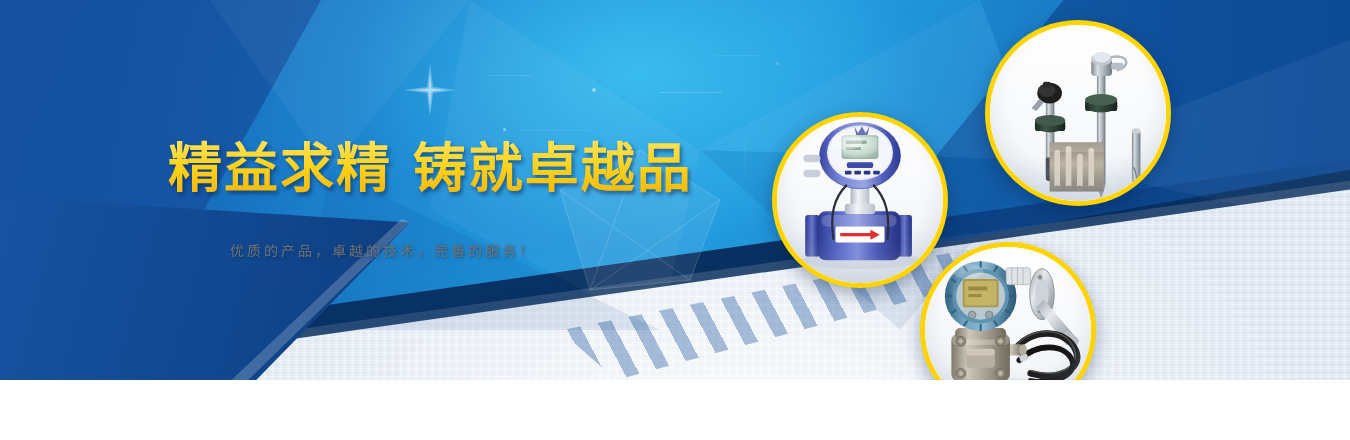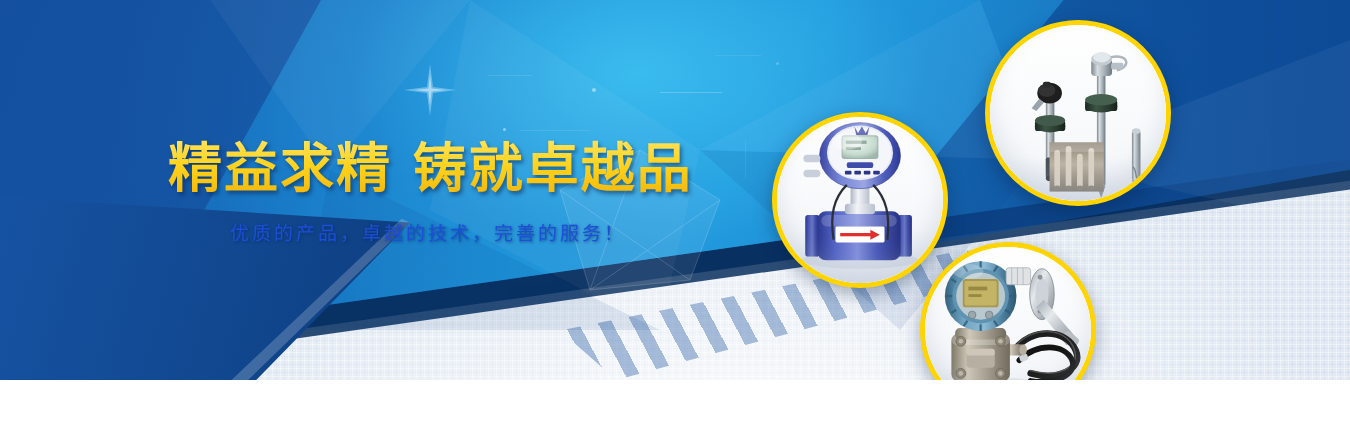--- a/index.html
+++ b/index.html
@@ -129,25 +129,25 @@
     line-height:1.08;
     letter-spacing:2px;
     color:#ffd119;
     background:linear-gradient(180deg,#ffe259 0%,#ffd21c 46%,#f2b50a 100%);
     -webkit-background-clip:text;background-clip:text;
     -webkit-text-fill-color:transparent;
     filter:drop-shadow(2px 3px 2px rgba(3,35,80,.55));
     white-space:nowrap;
   }
   .subline{
-    margin:20px 0 0 0;
+    margin:42px 0 0 0;
     font-family:"DejaVu Sans","Liberation Sans",sans-serif;
-    font-size:19px;
+    font-size:14px;
     letter-spacing:3px;
-    color:#1d4ed8;
+    color:#737373;
     text-shadow:1px 1px 3px rgba(5,40,90,.6);
     padding-left:62px;
     white-space:nowrap;
   }
 
   
   .bubble{
     position:absolute;border-radius:50%;
     background:#ffffff;
     border:5px solid #ffd400;

